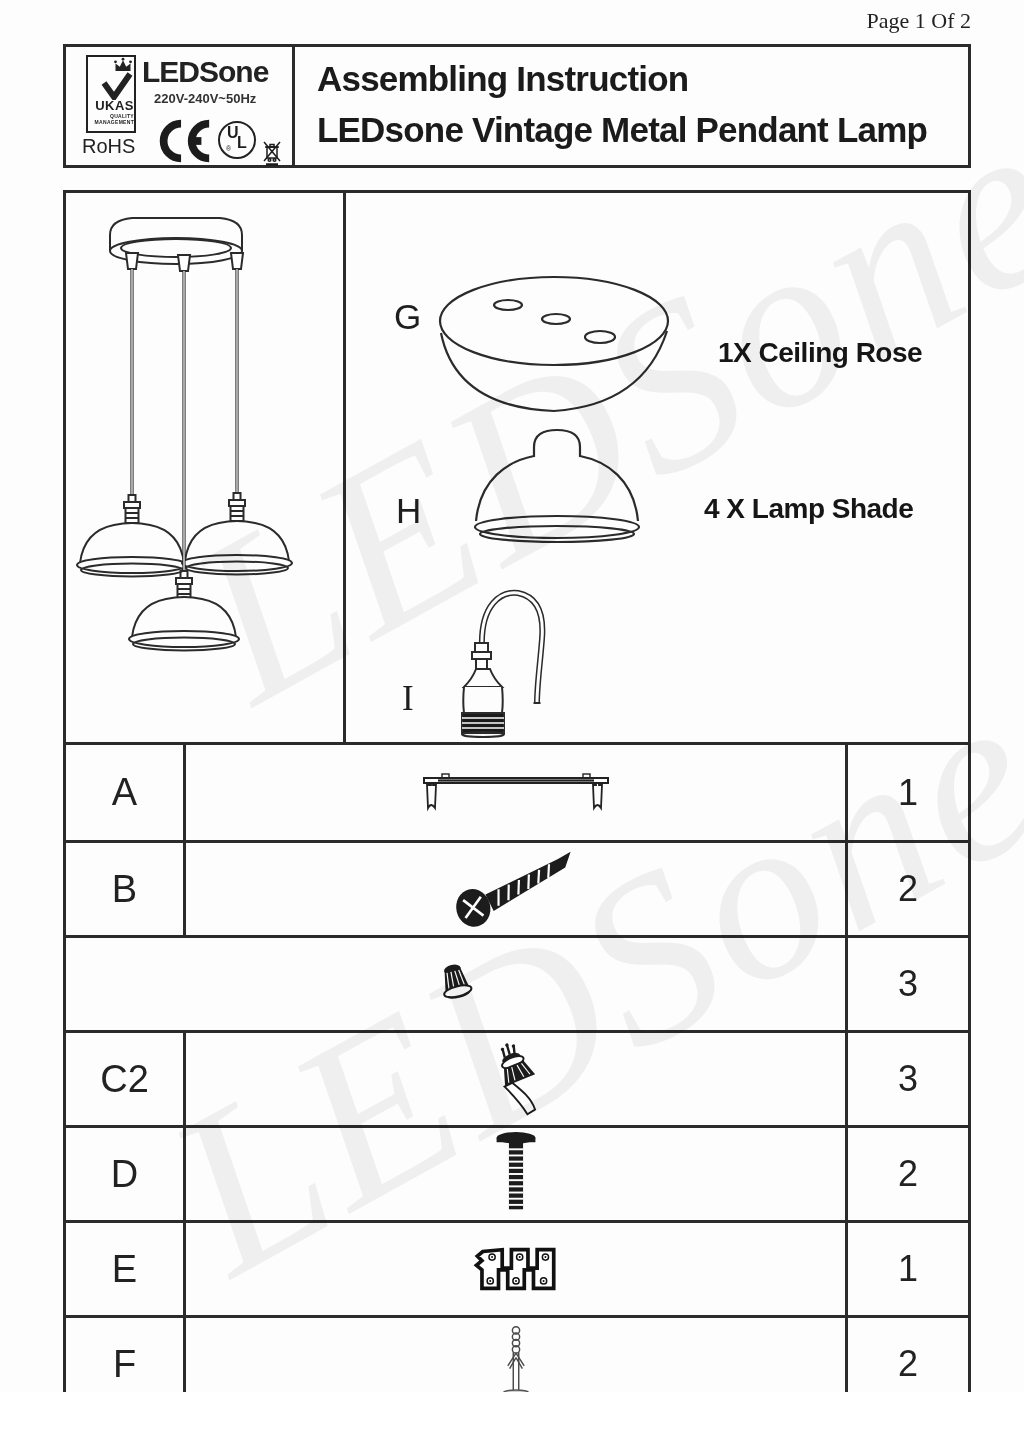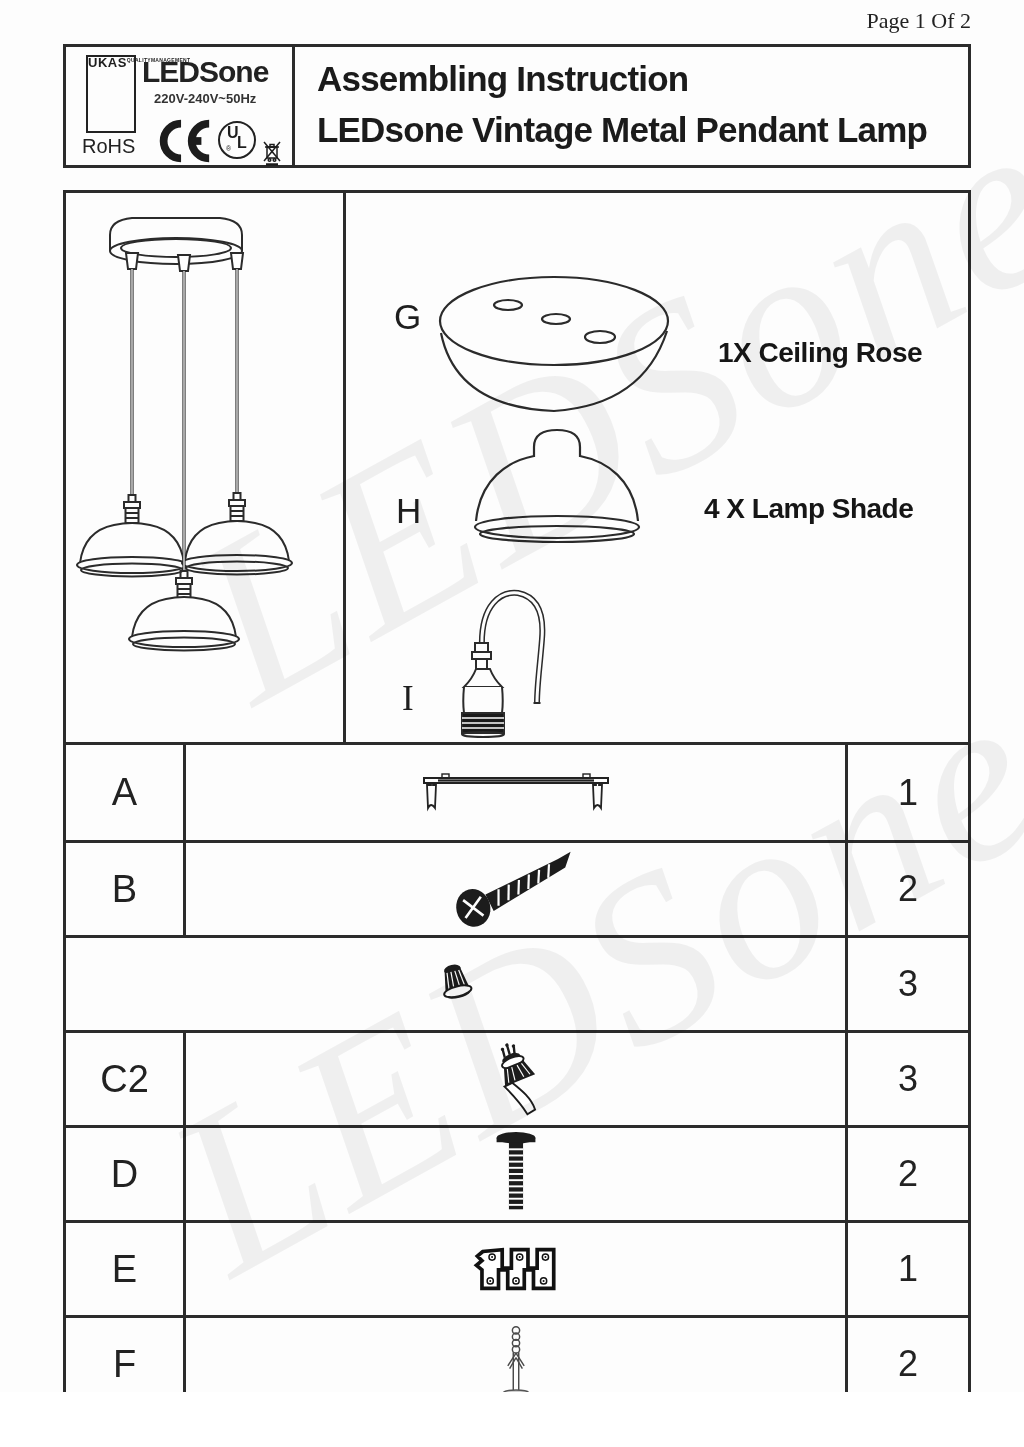--- a/index.html
+++ b/index.html
@@ -21,21 +21,21 @@
     font-size:22px; color:#222; }
 
   
   .header-box { position:absolute; left:63px; top:44px; width:908px; height:124px;
     border:3px solid #2b2b2b; display:flex; background:transparent; }
   .logo-cell { width:229px; border-right:3px solid #2b2b2b; position:relative; }
   .title-cell { flex:1; padding:7px 0 0 22px; }
   .title-line { font-size:35px; font-weight:bold; letter-spacing:-0.8px; line-height:1.45; color:#1b1b1b; }
 
   .ukas-badge { position:absolute; left:20px; top:8px; width:50px; height:78px;
-    border:2px solid #222; display:flex; flex-direction:row; align-items:flex-start; }
+    border:2px solid #222; display:flex; flex-direction:column; align-items:flex-end; }
   .ukas-label { font-size:13px; font-weight:bold; letter-spacing:0.5px; margin-top:-2px; }
   .ukas-sub { font-size:5px; font-weight:bold; letter-spacing:0.3px; line-height:1.2; text-align:center; }
   .brand { position:absolute; left:76px; top:8px; font-size:30px; font-weight:bold; letter-spacing:-1px; color:#222; }
   .voltage { position:absolute; left:88px; top:44px; font-size:13px; font-weight:bold; color:#333; }
   .rohs { position:absolute; left:16px; top:88px; font-size:20px; color:#222; }
   .ce-mark { position:absolute; left:86px; top:70px; }
   .ul-mark { position:absolute; left:152px; top:74px; width:38px; height:38px;
     border:2.5px solid #222; border-radius:50%; }
   .ul-mark .u { position:absolute; left:7px; top:1px; font-size:16px; font-weight:bold; }
   .ul-mark .l { position:absolute; left:17px; top:11px; font-size:16px; font-weight:bold; }

